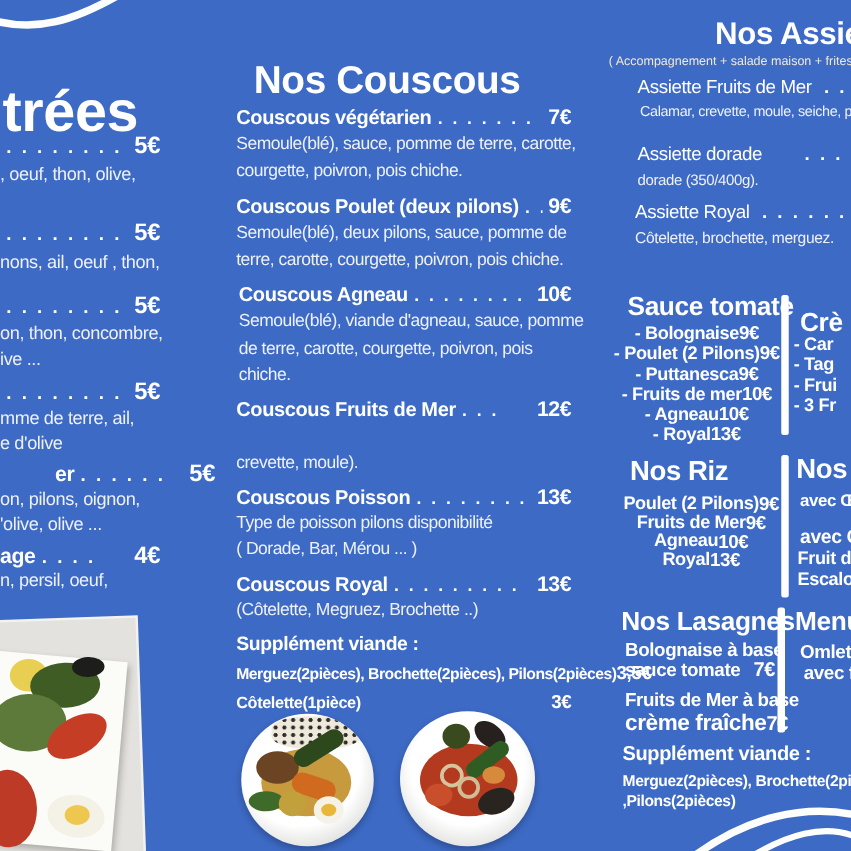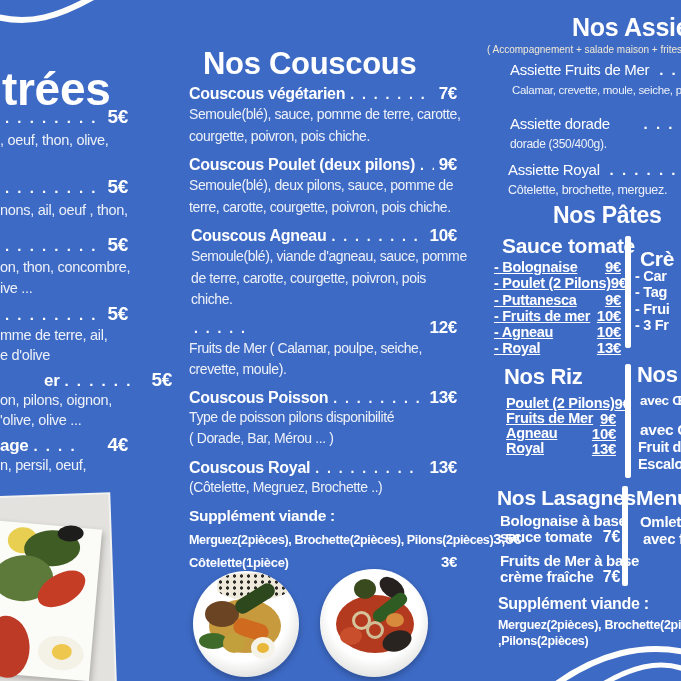--- a/index.html
+++ b/index.html
@@ -10,21 +10,21 @@
     color:#ffffff;letter-spacing:-0.3px;
   }
   .abs{position:absolute;}
   .nw{white-space:nowrap;}
   .b{font-weight:bold;}
   .row{display:flex;align-items:baseline;}
   .dots{flex:1 1 auto;overflow:hidden;white-space:nowrap;margin:0 5px;letter-spacing:2px;font-weight:bold;}
   .price{font-weight:bold;}
   .desc{color:#eef1f8;}
   .vbar{position:absolute;width:6px;background:#ffffff;border-radius:2px;}
-  .prow{display:flex;justify-content:space-between;font-size:14.5px;font-weight:600;line-height:16.3px;text-decoration:underline;}
+  .prow{display:flex;justify-content:center;font-size:14.5px;font-weight:600;line-height:16.3px;}
   .prow .pprice{font-weight:bold;font-size:15px;}
   .decor{position:absolute;left:0;top:0;pointer-events:none;}
   .cream{color:#f0e9d6;}
   .circle{border-radius:50%;}
   .blob{position:absolute;border-radius:50%;}
 </style>
 </head>
 <body>
 
 <div id="canvas">
@@ -106,24 +106,24 @@
     <div class="abs row" style="left:2px;top:226px;width:266px;">
       <span class="b nw" style="font-size:16px;">Couscous Agneau</span>
       <span class="dots" style="font-size:14px;">. . . . . . . .</span>
       <span class="price" style="font-size:17px;">10€</span>
     </div>
     <div class="abs nw desc" style="left:2px;top:248px;font-size:14px;letter-spacing:-0.4px;">Semoule(blé), viande d'agneau, sauce, pomme</div>
     <div class="abs nw desc" style="left:2px;top:270px;font-size:14px;letter-spacing:-0.4px;">de terre, carotte, courgette, poivron, pois</div>
     <div class="abs nw desc" style="left:2px;top:291px;font-size:14px;letter-spacing:-0.4px;">chiche.</div>
 
     <div class="abs row" style="left:0;top:318px;width:268px;">
+      <span class="b nw" style="font-size:16px;">Couscous Fruits de Mer</span>
       <span class="dots" style="font-size:14px;">. . . . .</span>
       <span class="price" style="font-size:17px;margin-left:20px;">12€</span>
     </div>
-    <div class="abs nw desc" style="left:0;top:340px;font-size:14px;letter-spacing:-0.4px;">Fruits de Mer ( Calamar, poulpe, seiche,</div>
     <div class="abs nw desc" style="left:0;top:361px;font-size:14px;letter-spacing:-0.4px;">crevette, moule).</div>
 
     <div class="abs row" style="left:0;top:388px;width:268px;">
       <span class="b nw" style="font-size:16px;">Couscous Poisson</span>
       <span class="dots" style="font-size:14px;">. . . . . . . .</span>
       <span class="price" style="font-size:17px;">13€</span>
     </div>
     <div class="abs nw desc" style="left:0;top:409px;font-size:14px;letter-spacing:-0.4px;">Type de poisson pilons disponibilité</div>
     <div class="abs nw desc" style="left:0;top:430px;font-size:14px;letter-spacing:-0.4px;">( Dorade, Bar, Mérou ... )</div>
 
@@ -159,21 +159,20 @@
     <span style="letter-spacing:2px;font-weight:bold;margin-left:30px;">. . . . .</span>
   </div>
   <div class="abs nw desc" style="left:510px;top:137px;font-size:12px;">dorade (350/400g).</div>
 
   <div class="abs nw" style="left:508px;top:161px;font-size:15px;font-weight:500;">
     <span>Assiette Royal</span>
     <span style="letter-spacing:2px;font-weight:bold;margin-left:6px;">. . . . . . . .</span>
   </div>
   <div class="abs nw desc" style="left:508px;top:183px;font-size:12.5px;">Côtelette, brochette, merguez.</div>
 
-  <div class="abs b nw" style="left:553px;top:202px;font-size:23px;">Nos Pâtes</div>
   <div class="abs b nw" style="left:502px;top:234px;font-size:21px;">Sauce tomate</div>
   <div class="abs" style="left:494px;top:259px;width:127px;">
     <div class="prow">
         <span class="nw">- Bolognaise</span>
         <span class="pprice">9€</span>
       </div>
     <div class="prow">
         <span class="nw">- Poulet (2 Pilons)</span>
         <span class="pprice">9€</span>
       </div>
@@ -230,21 +229,21 @@
   <div class="abs nw" style="left:638px;top:456px;font-size:14.5px;font-weight:600;">Escalop</div>
 
   <div class="abs b nw" style="left:497px;top:486px;font-size:21px;">Nos Lasagnes</div>
   <div class="abs nw" style="left:500px;top:512px;font-size:15px;font-weight:600;">Bolognaise à base</div>
   <div class="abs row" style="left:500px;top:528px;width:120px;justify-content:space-between;">
     <span class="nw" style="font-size:15px;font-weight:600;">sauce tomate</span>
     <span class="price" style="font-size:16px;">7€</span>
   </div>
   <div class="abs nw" style="left:500px;top:552px;font-size:15px;font-weight:600;">Fruits de Mer à base</div>
   <div class="abs row" style="left:500px;top:568px;width:120px;justify-content:space-between;">
-    <span class="nw" style="font-size:15px;font-weight:600;">crème fraîche</span>
+    <span class="nw" style="font-size:18px;font-weight:600;">crème fraîche</span>
     <span class="price" style="font-size:16px;">7€</span>
   </div>
   <div class="vbar" style="left:622px;top:486px;height:100px;"></div>
   <div class="abs b nw" style="left:636px;top:486px;font-size:21px;">Menu</div>
   <div class="abs nw" style="left:640px;top:513px;font-size:15px;font-weight:600;">Omlett</div>
   <div class="abs nw" style="left:643px;top:530px;font-size:15px;font-weight:600;">avec f</div>
 
   <div class="abs b nw" style="left:498px;top:595px;font-size:16px;">Supplément viande :</div>
   <div class="abs nw" style="left:498px;top:618px;font-size:12.5px;font-weight:600;">Merguez(2pièces), Brochette(2pièces)</div>
   <div class="abs nw" style="left:498px;top:634px;font-size:12.5px;font-weight:600;">,Pilons(2pièces)</div>

